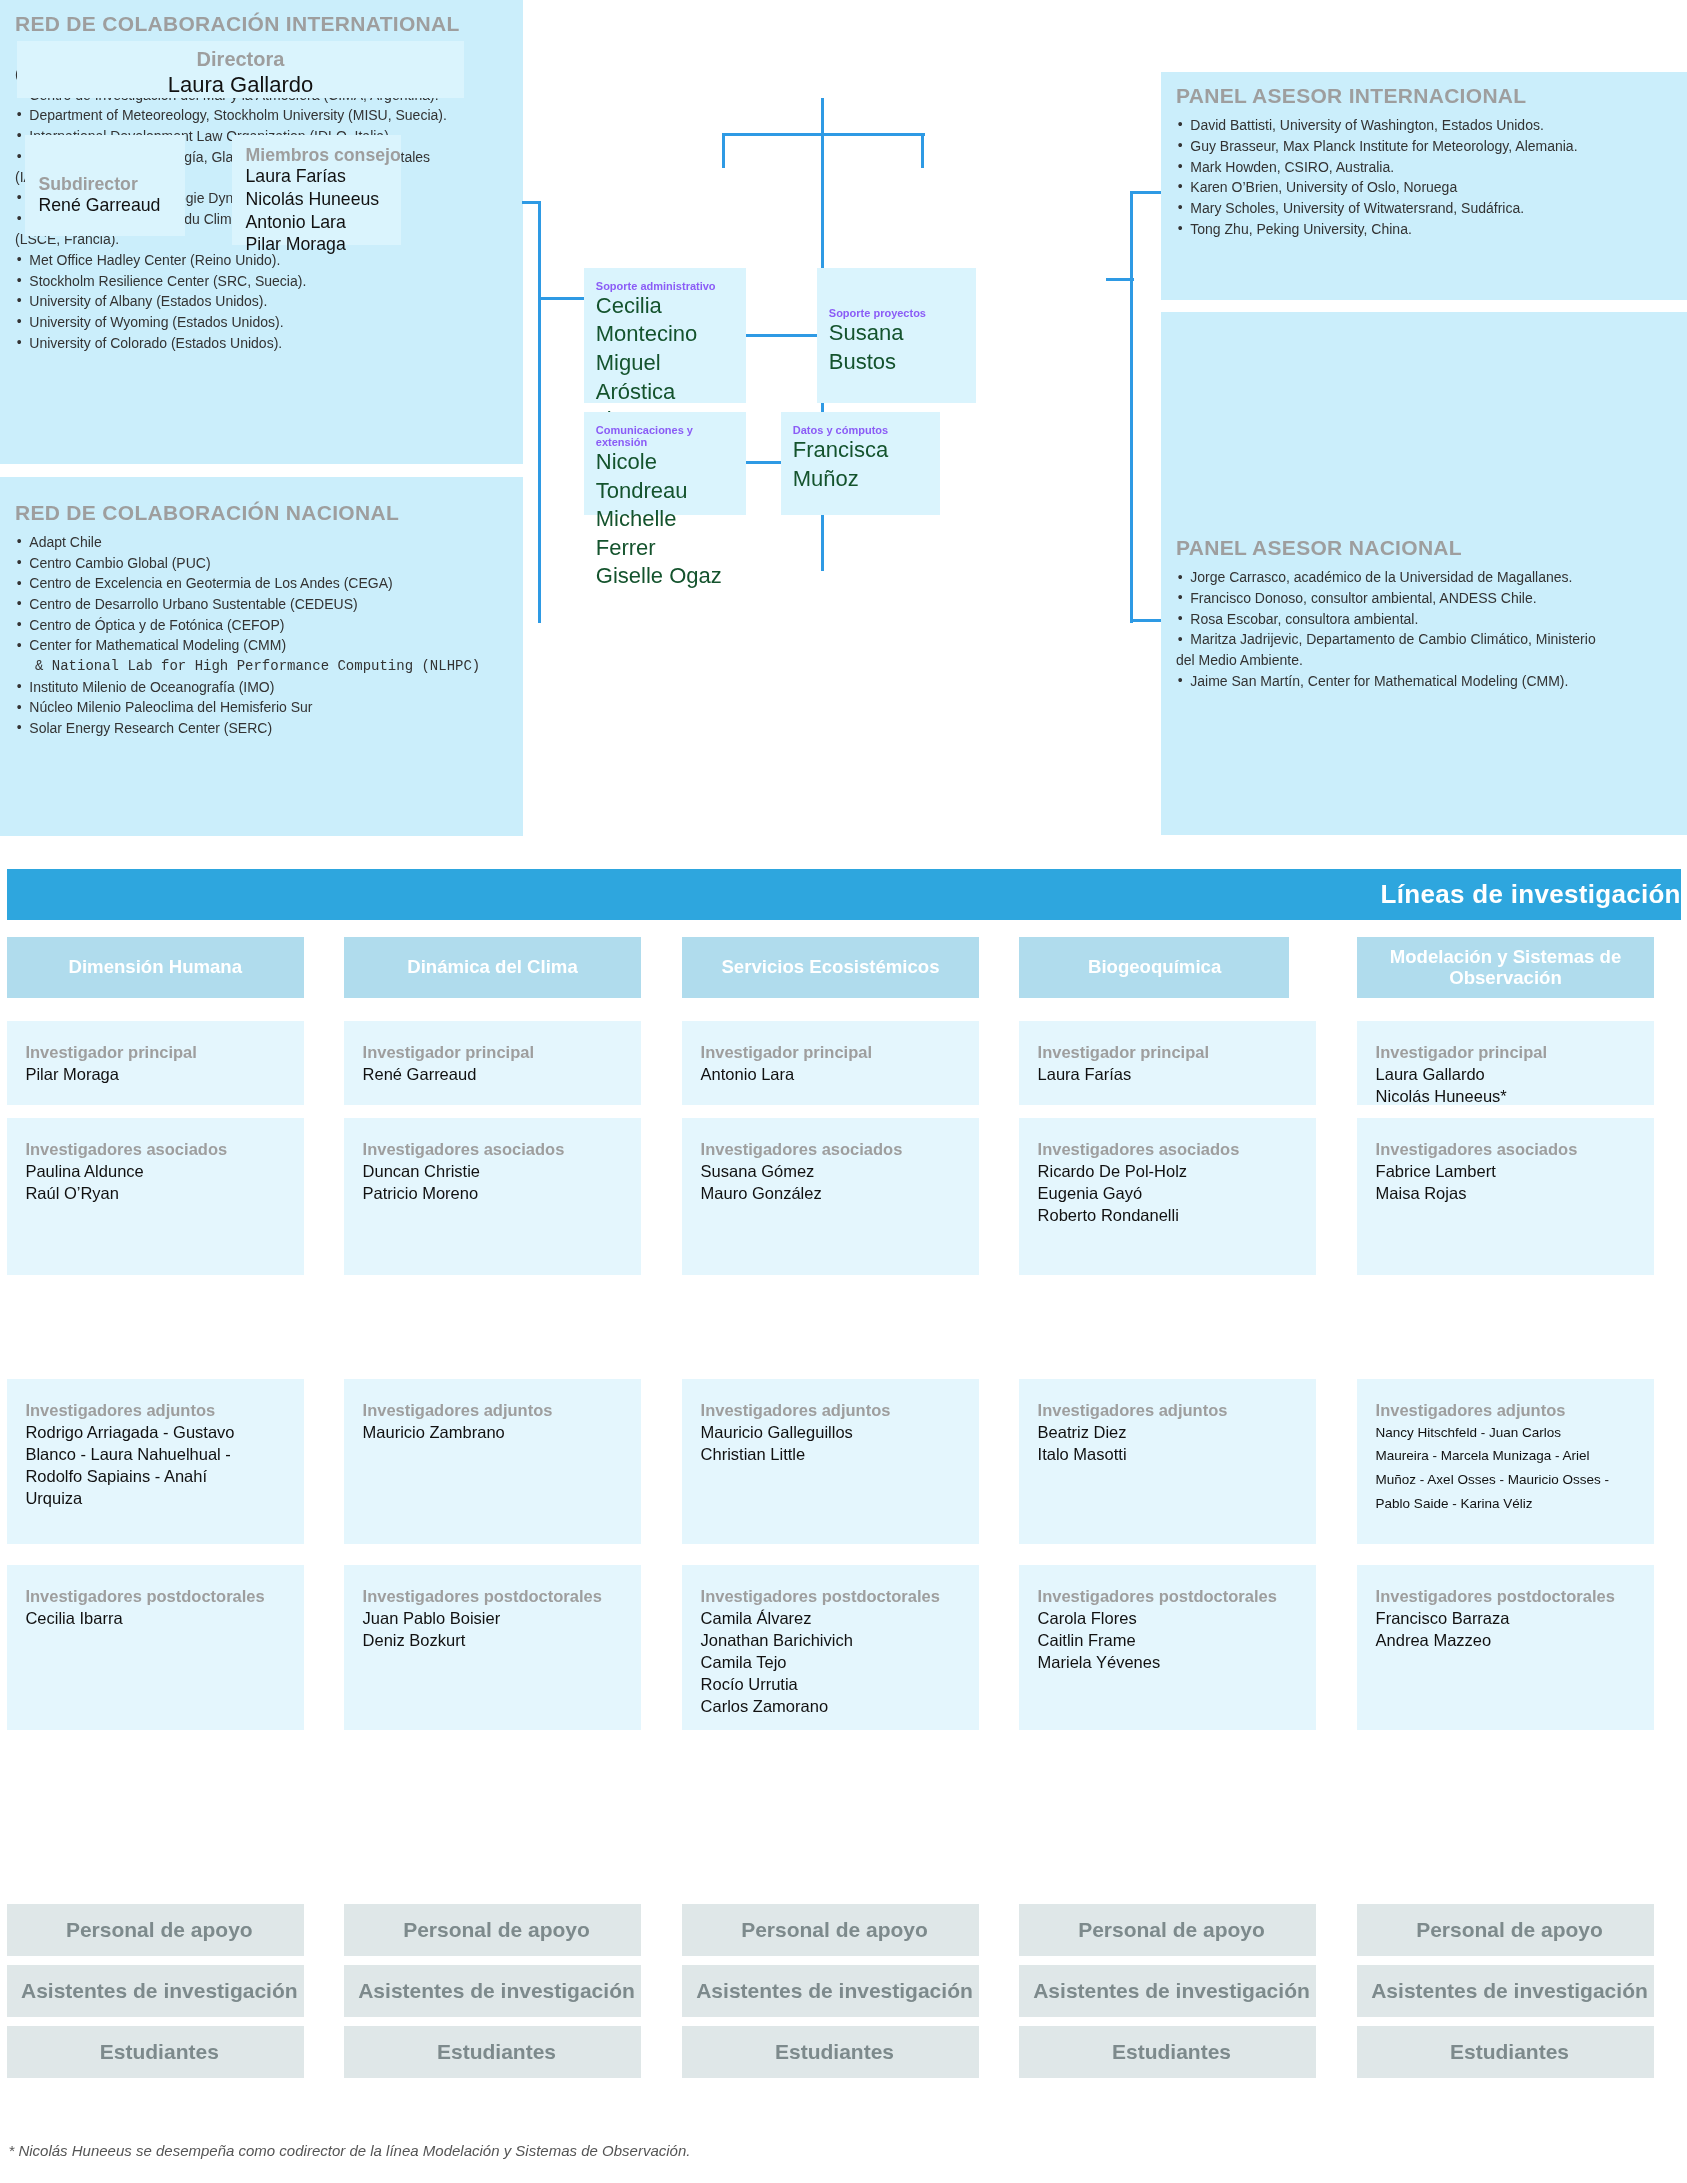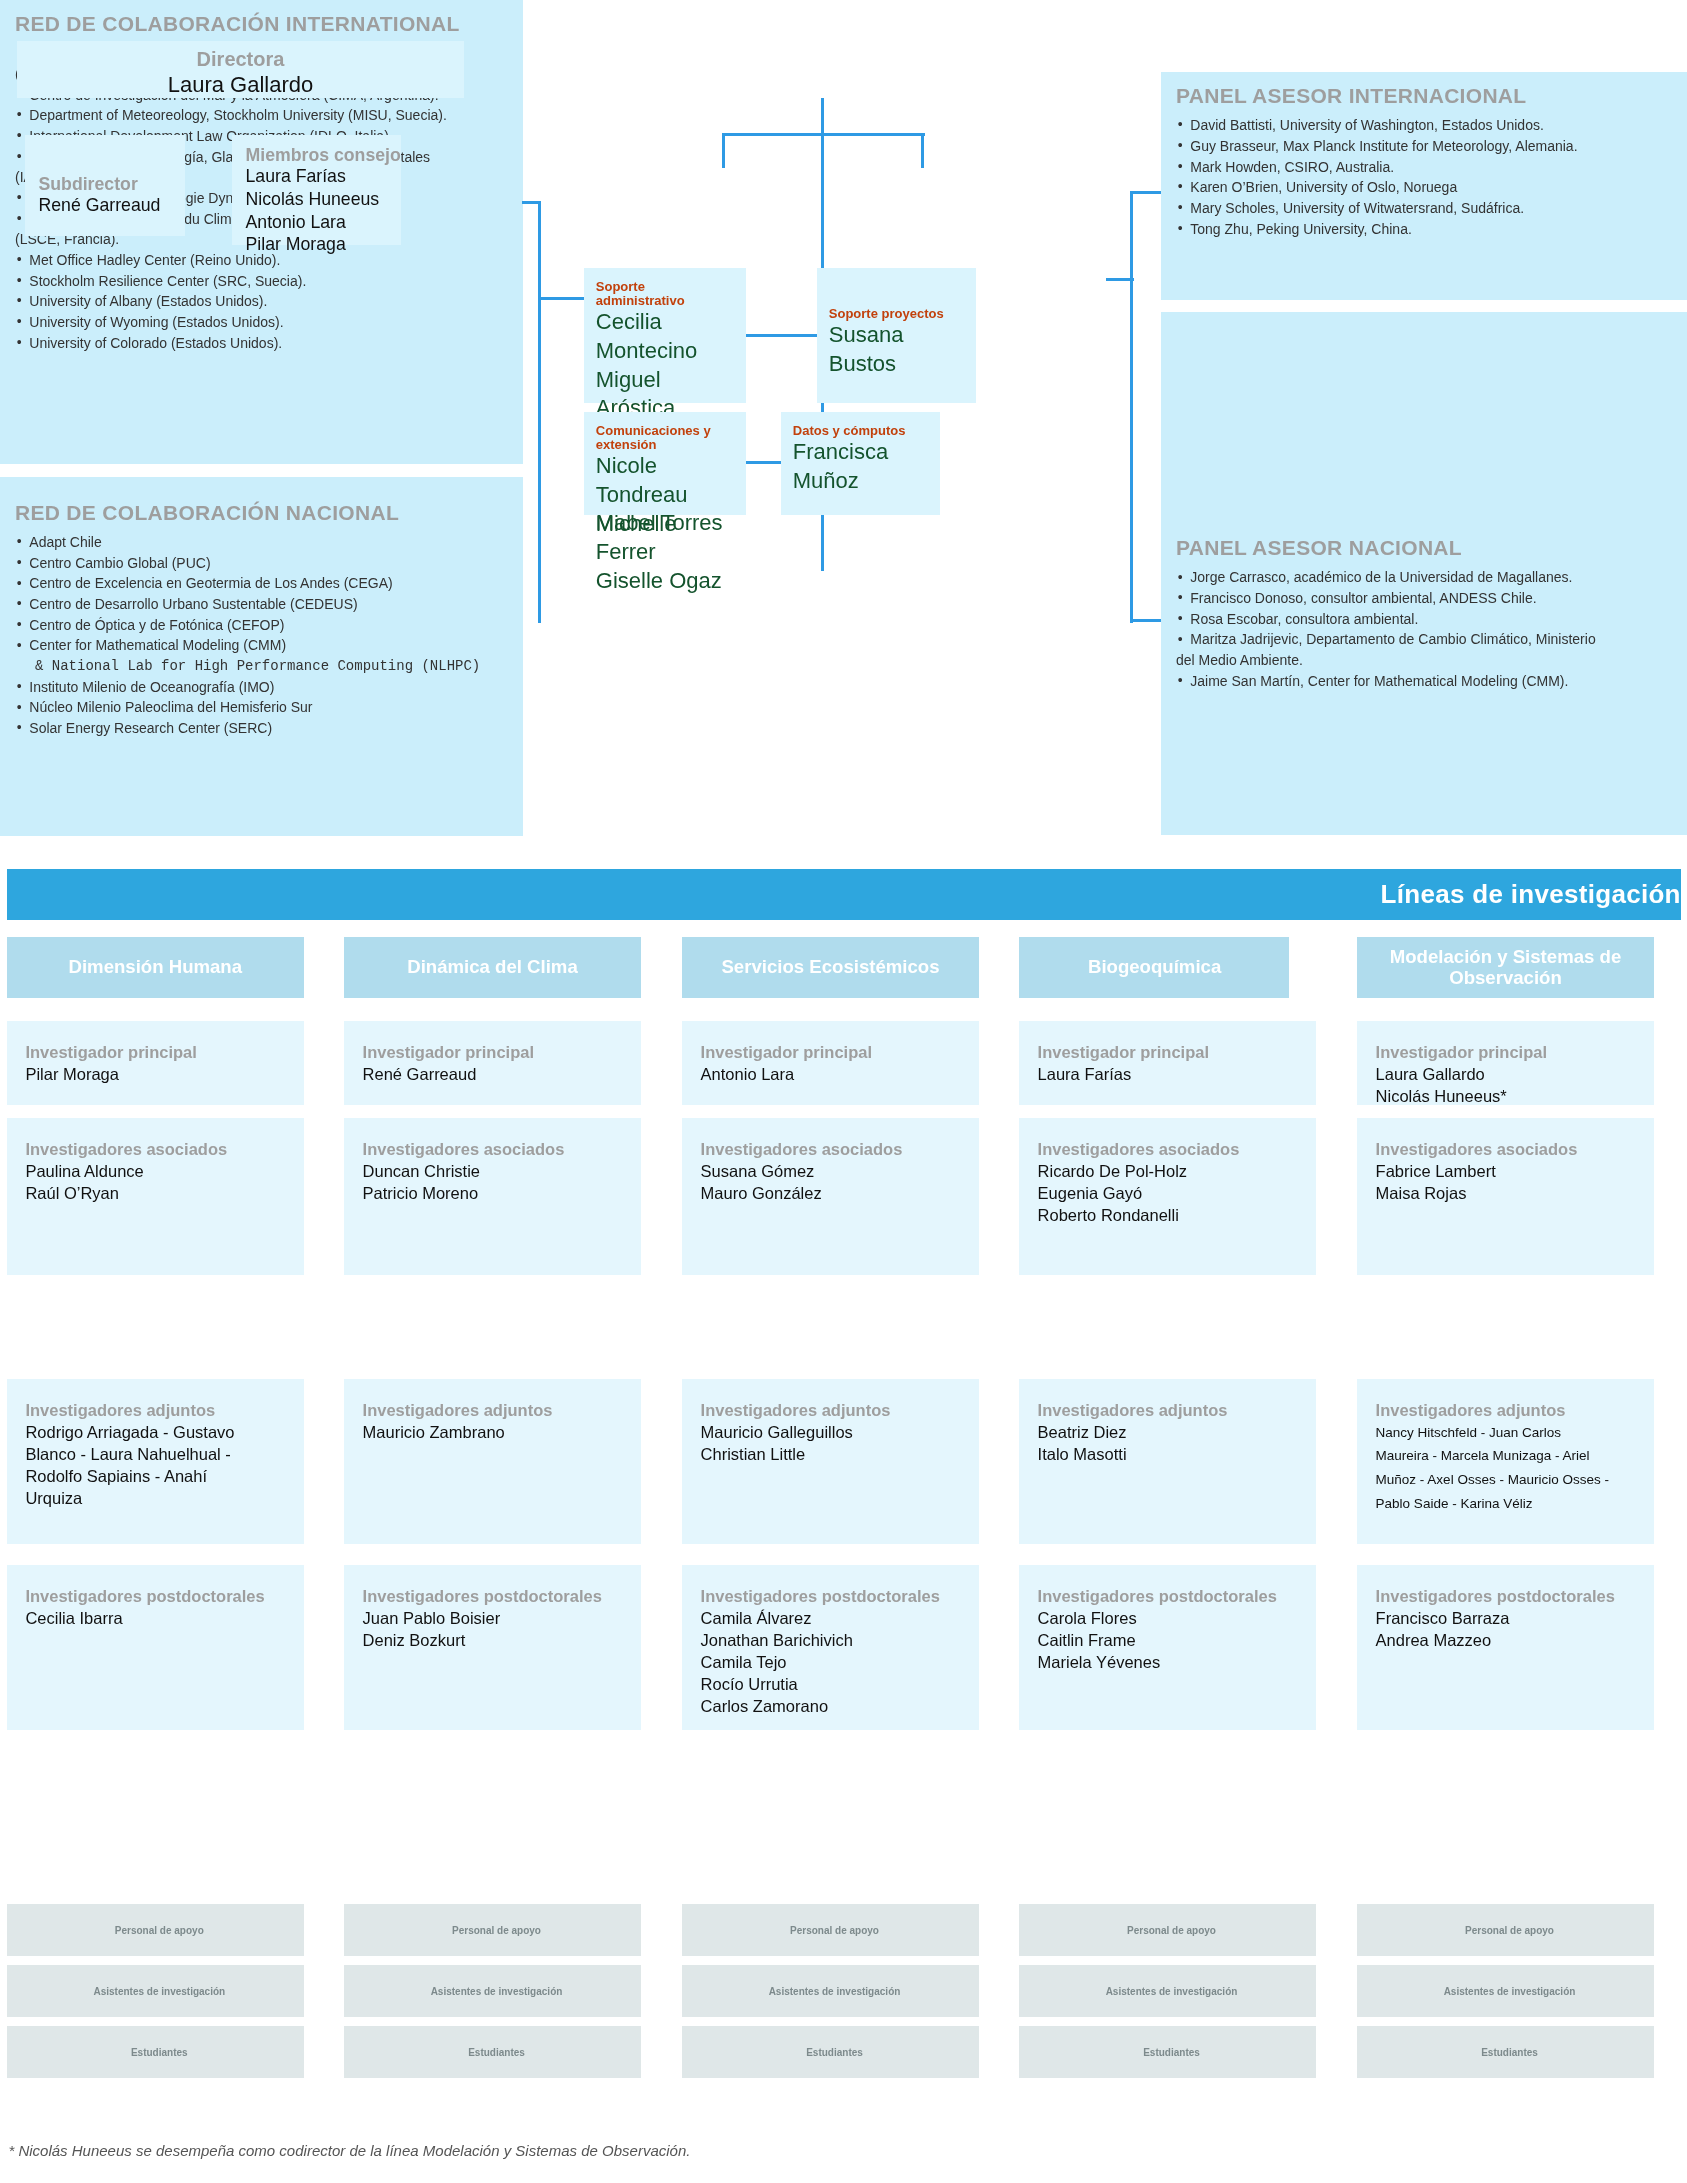--- a/index.html
+++ b/index.html
@@ -57,21 +57,21 @@
 
   #sub-box{ left:25px; top:135px; width:160px; height:101px; padding:39px 0 0 13.5px; }
   #mem-box{ left:232px; top:135px; width:169px; height:110px; padding:10px 0 0 13.5px; }
 
   
   #sop-adm { left:584px; top:268px; width:162px; height:135px; }
   #sop-proy{ left:781px; top:268px; width:159px; height:135px;margin-left:36px; }
   #com-ext { left:584px; top:412px; width:162px; height:103px; }
   #datos   { left:781px; top:412px; width:159px; height:103px; }
 
-  .supp .lbl{ font-size:13px; font-weight:bold; color:#c2410c; line-height:1.1; }
+  .supp .lbl{ font-size:11px; font-weight:bold; color:#8b5cf6; line-height:1.1; }
   .supp .nm { font-size:22px; color:#14532d; line-height:1.3; }
   .supp{ padding:11.8px 11.8px 8.4px 11.8px; }
 
   
   .conn{ position:absolute; background:#2e9ae4; }
 
   
   #lines-bar{
     position:absolute; left:6.8px; top:869px; width:1674px; height:51px;
     background:#2ea6de; color:#fff; font-size:26px; font-weight:bold;
@@ -84,21 +84,21 @@
     line-height:1.12; padding:0 6.8px; box-sizing:border-box;
   }
   .cell{ position:absolute; box-sizing:border-box; padding:22px 18.6px 10px 18.6px; }
   .cell .lbl{ font-size:16.5px; font-weight:bold; color:#9e9e9e; line-height:1.2; }
   .cell .nm { font-size:16.5px; color:#111; line-height:1.34; }
   .cell.small .nm{ font-size:13.5px; line-height:1.75; }
 
   .gcell{
     position:absolute; box-sizing:border-box;
     display:flex; align-items:center; justify-content:center;
-    font-size:10px; font-weight:bold; color:#7d8a8c;padding-left:8px;
+    font-size:21px; font-weight:bold; color:#7d8a8c;padding-left:8px;
   }
 
   #footnote{
     position:absolute; left:8.4px; top:2142px; width:1013px;
     font-size:15px; font-style:italic; color:#555;
   }
 </style>
 </head>
 <body>
 

